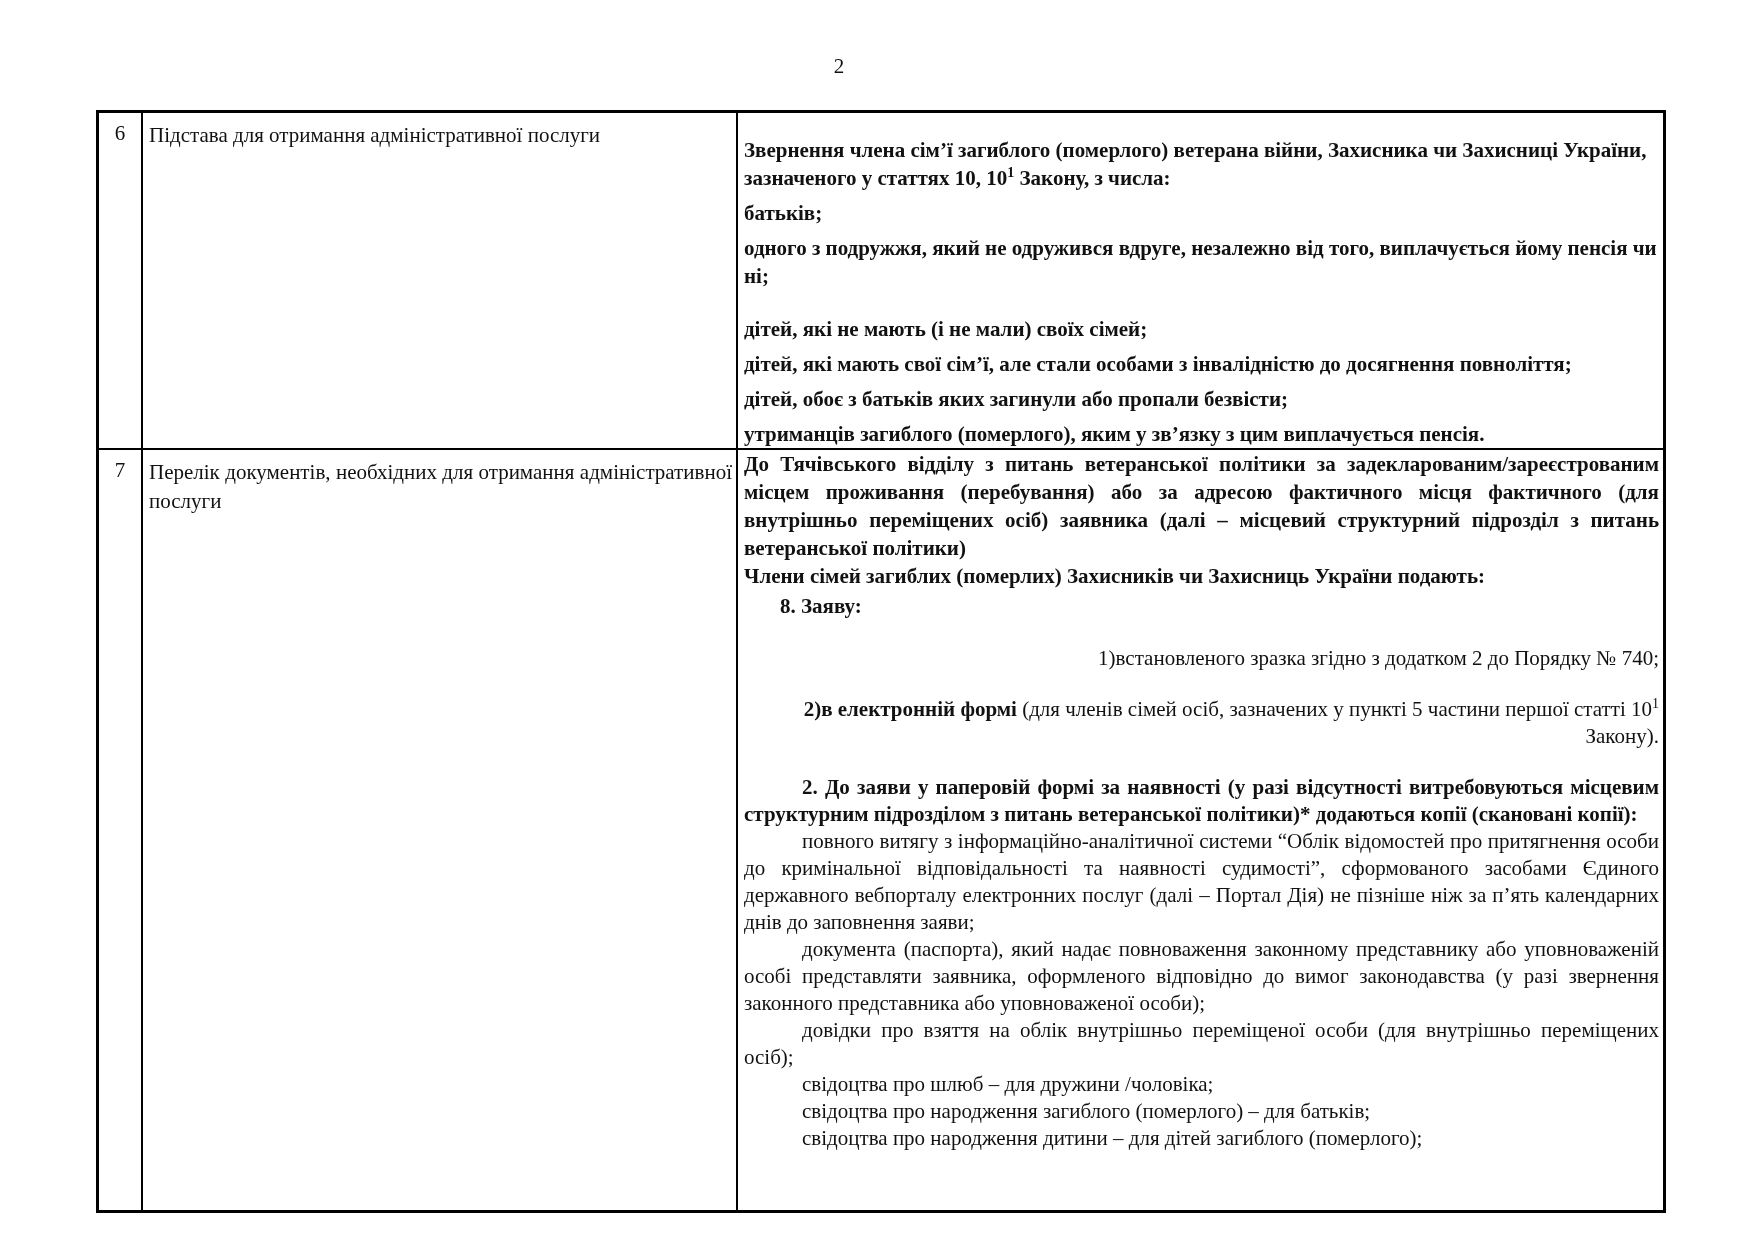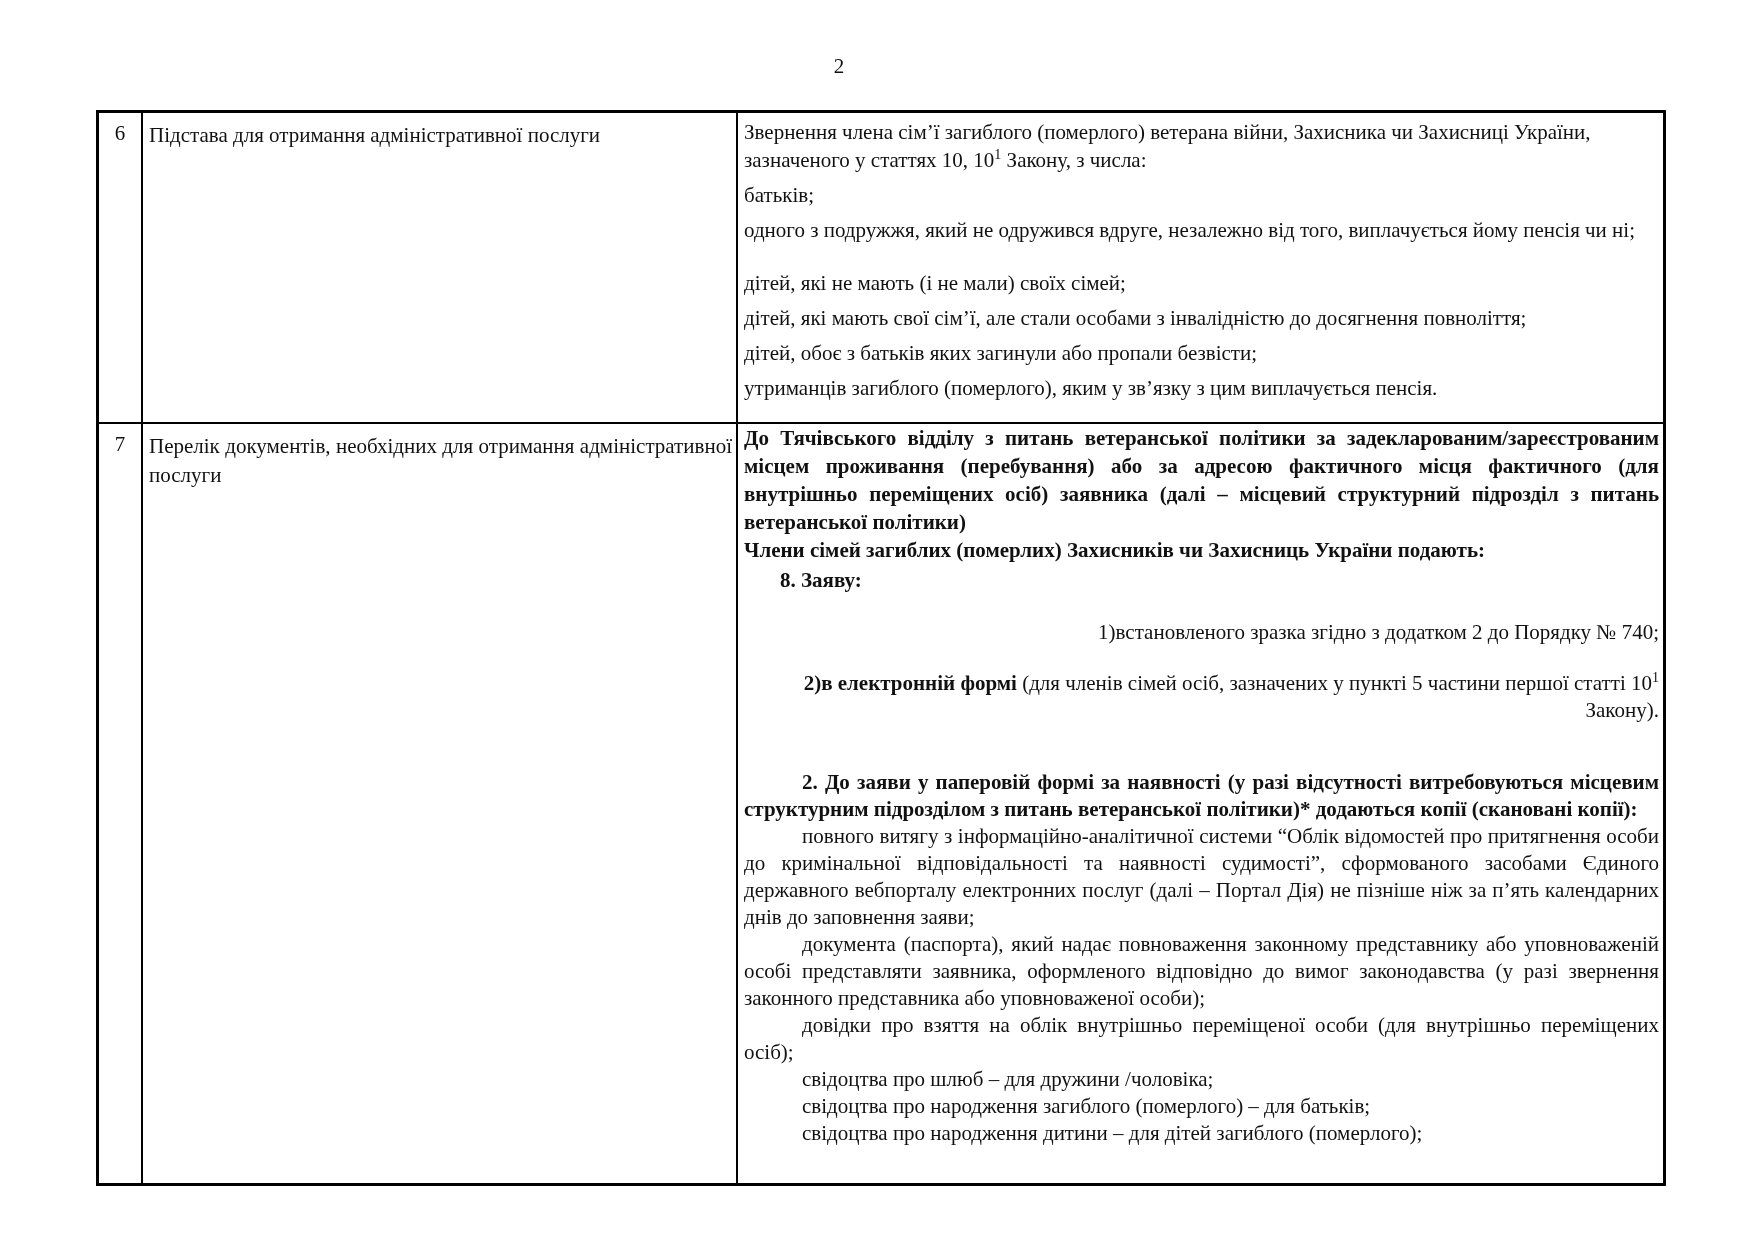--- a/index.html
+++ b/index.html
@@ -10,29 +10,29 @@
               border:3px solid #000; table-layout:fixed; }
   table.doc td { border:2px solid #000; vertical-align:top; padding:0; font-size:21px; }
   table.doc tr:first-child td { border-top:3px solid #000; }
   td.num { width:42px; text-align:center; padding-top:8px !important; }
   td.name { width:583px; padding:8px 4px 0 6px !important; }
   td.content { padding:0 4px 0 6px !important; }
   .r6 { height:311px; }
   .r7 { height:762px; }
   .name-text { line-height:29px; }
   .name-text.justified { text-align:justify; text-align-last:left; }
-  .r6 .content-block { padding-top:5px; line-height:28px; }
+  .r6 .content-block { padding-top:23px; line-height:28px;font-weight:bold; }
   .r6 .line { margin-bottom:7px; }
   .r6 .line.tight { margin-bottom:25px; }
   sup { font-size:14px; line-height:0; }
   .bold-intro { font-weight:bold; text-align:justify; line-height:28px; }
   .step1 { font-weight:bold; margin-left:36px; margin-top:2px; line-height:29px; }
   .sub { margin-left:36px; line-height:27px;text-align:right; }
   .gap { height:24px; }
-  .p-bold-ind { font-weight:bold; text-align:justify; text-indent:58px; line-height:27px;margin-top:21px; }
+  .p-bold-ind { font-weight:bold; text-align:justify; text-indent:58px; line-height:27px; }
   .p-ind { text-align:justify; text-indent:58px; line-height:27px; }
 </style>
 </head>
 <body>
 
 <div class="page-num">2</div>
 
 <table class="doc">
   <tbody>
       <tr class="r6">

